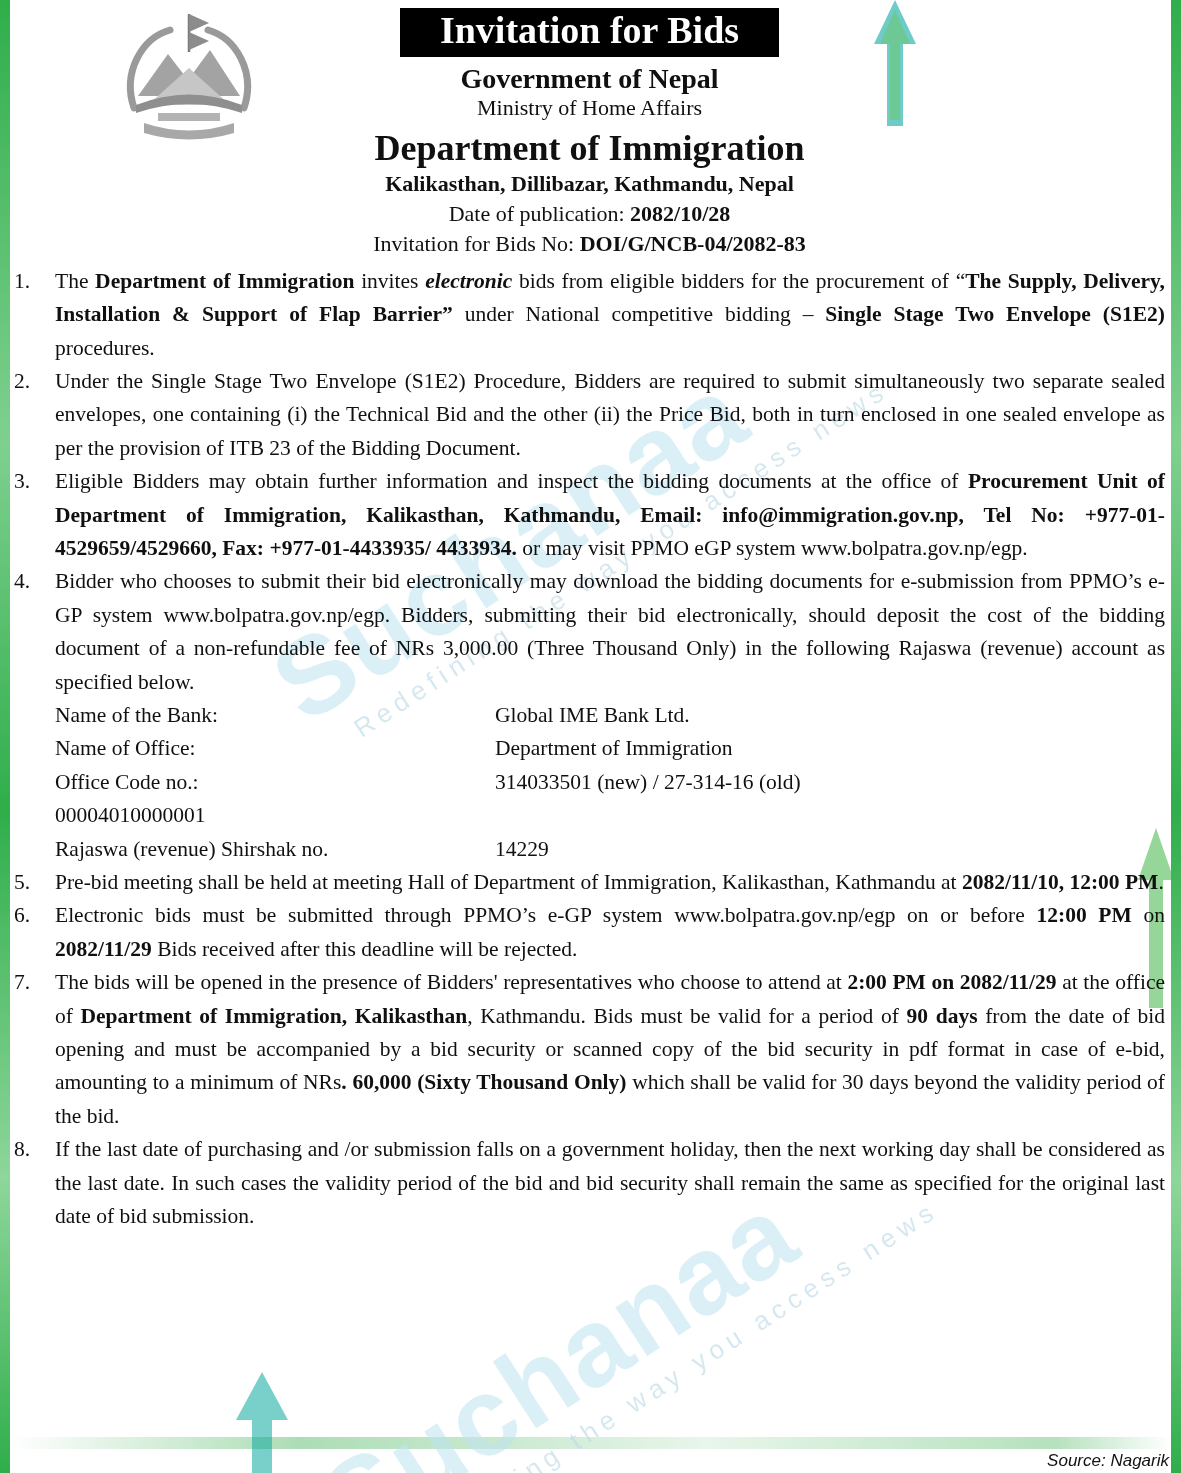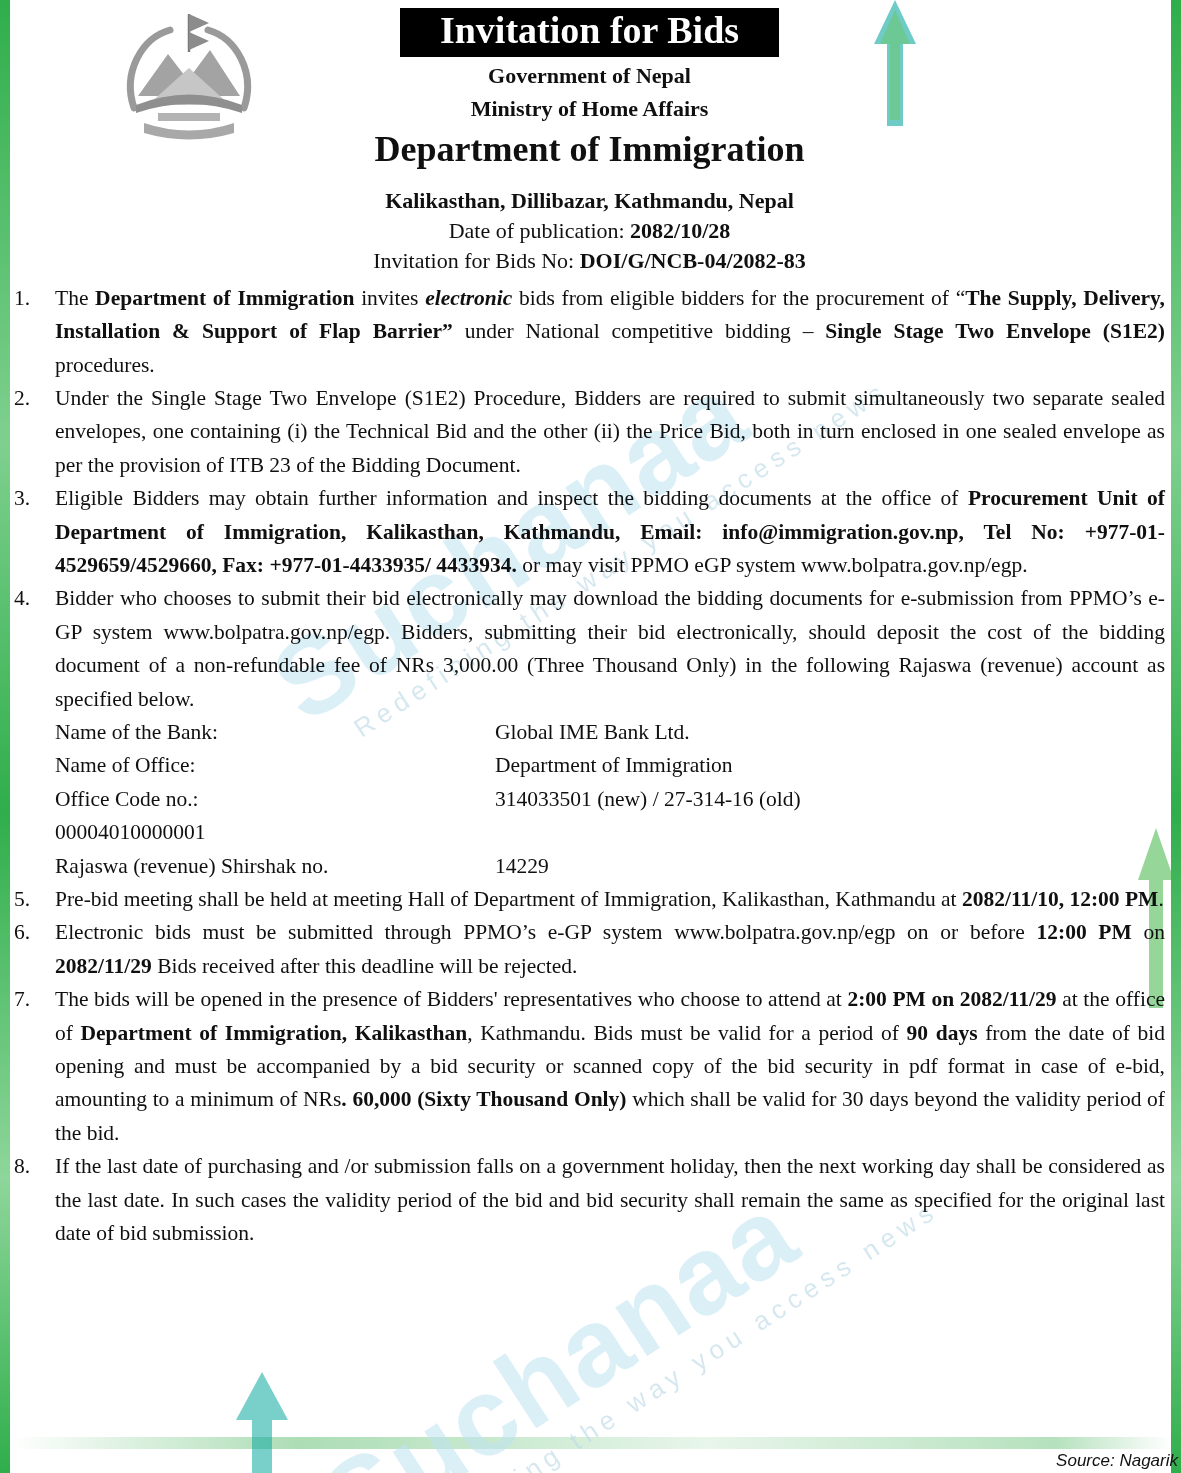--- a/index.html
+++ b/index.html
@@ -33,43 +33,43 @@
     font-size:110px; color:#bfe3f2; opacity:.55; letter-spacing:2px; }
   .wm-tag{ display:block; font-family:"Liberation Sans", sans-serif; font-size:26px;
     color:#bcd9e6; opacity:.6; letter-spacing:6px; margin-top:-8px; padding-left:40px; }
 
   
   .content{ position:relative; z-index:1; padding:8px 16px 0 14px; }
   header{ text-align:center; position:relative; }
   .emblem{ position:absolute; left:100px; top:2px; width:150px; height:130px; }
   .banner{ display:inline-block; background:#000; color:#fff; font-weight:bold;
     font-size:38px; line-height:1.15; padding:1px 40px 4px; }
-  .gov-line{ font-weight:bold; font-size:22px; margin-top:6px; }
-  .ministry-line{ font-weight:bold; font-size:22px; margin-top:7px; }
+  .gov-line{ font-weight:bold; font-size:28px; margin-top:6px; }
+  .ministry-line{ font-weight:normal; font-size:22px; margin-top:0; }
   .dept-line{ font-weight:bold; font-size:36px; margin-top:6px; }
-  .addr-line{ font-weight:bold; font-size:22px; margin-top:18px; }
+  .addr-line{ font-weight:bold; font-size:22px; margin-top:2px; }
   .pub-line, .bidno-line{ font-size:22px; margin-top:4px; }
   .pub-line .b, .bidno-line .b{ font-weight:bold; }
 
   
   main{ margin-top:8px; }
   ol.bid-list{ list-style:none; }
   .bid-item{ display:flex; align-items:flex-start; }
   .item-num{ flex:0 0 41px; font-size:21.5px; line-height:33.4px; }
   .item-body{ flex:1; }
   .item-text{ font-size:21.5px; line-height:33.4px; text-align:justify; }
   .item-text .b{ font-weight:bold; }
   .item-text .i{ font-style:italic; }
 
   .detail-rows{ margin:0; }
   .detail-row{ display:flex; font-size:21.5px; line-height:33.4px;gap:24px; }
   .detail-label{ flex:0 0 416px; }
   .detail-value{ font-weight:normal; }
 
-  footer{ position:absolute; right:3px; bottom:2px; z-index:1; }
+  footer{ position:absolute; right:12px; bottom:2px; z-index:1; }
   .source-credit{ font-family:"Liberation Sans", sans-serif; font-style:italic; font-size:17px; color:#111; }
 </style>
 </head>
 <body>
 
 <div class="sheet">
 
   <div class="side-bar left"></div>
   <div class="side-bar right"></div>
   <div class="bottom-bar"></div>

